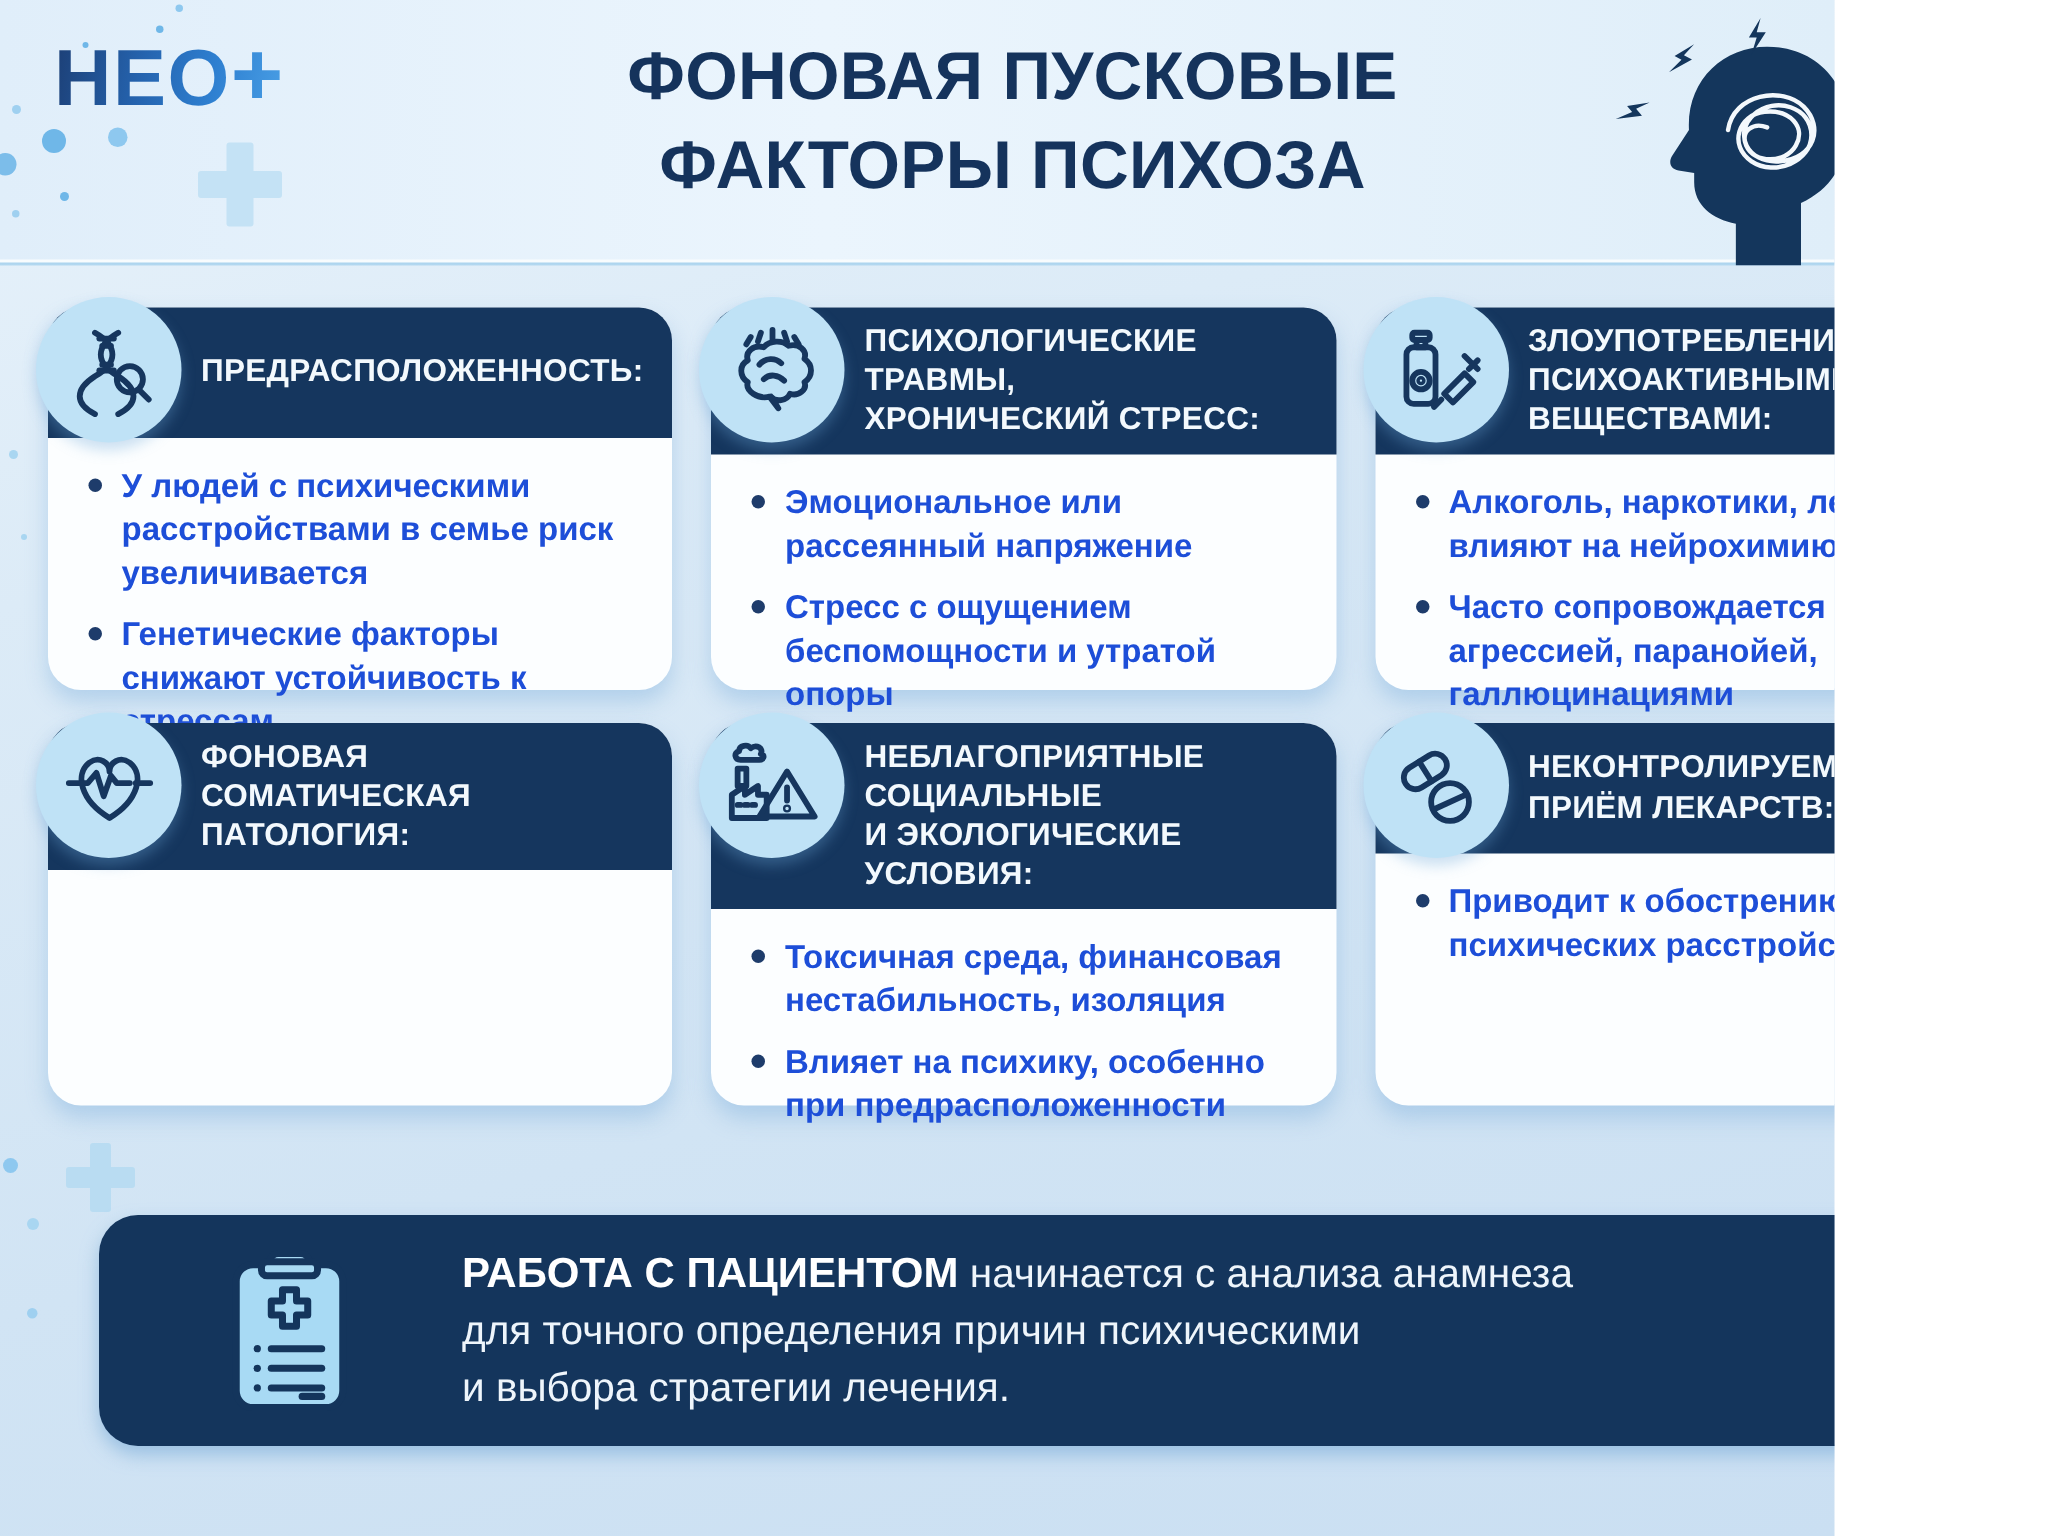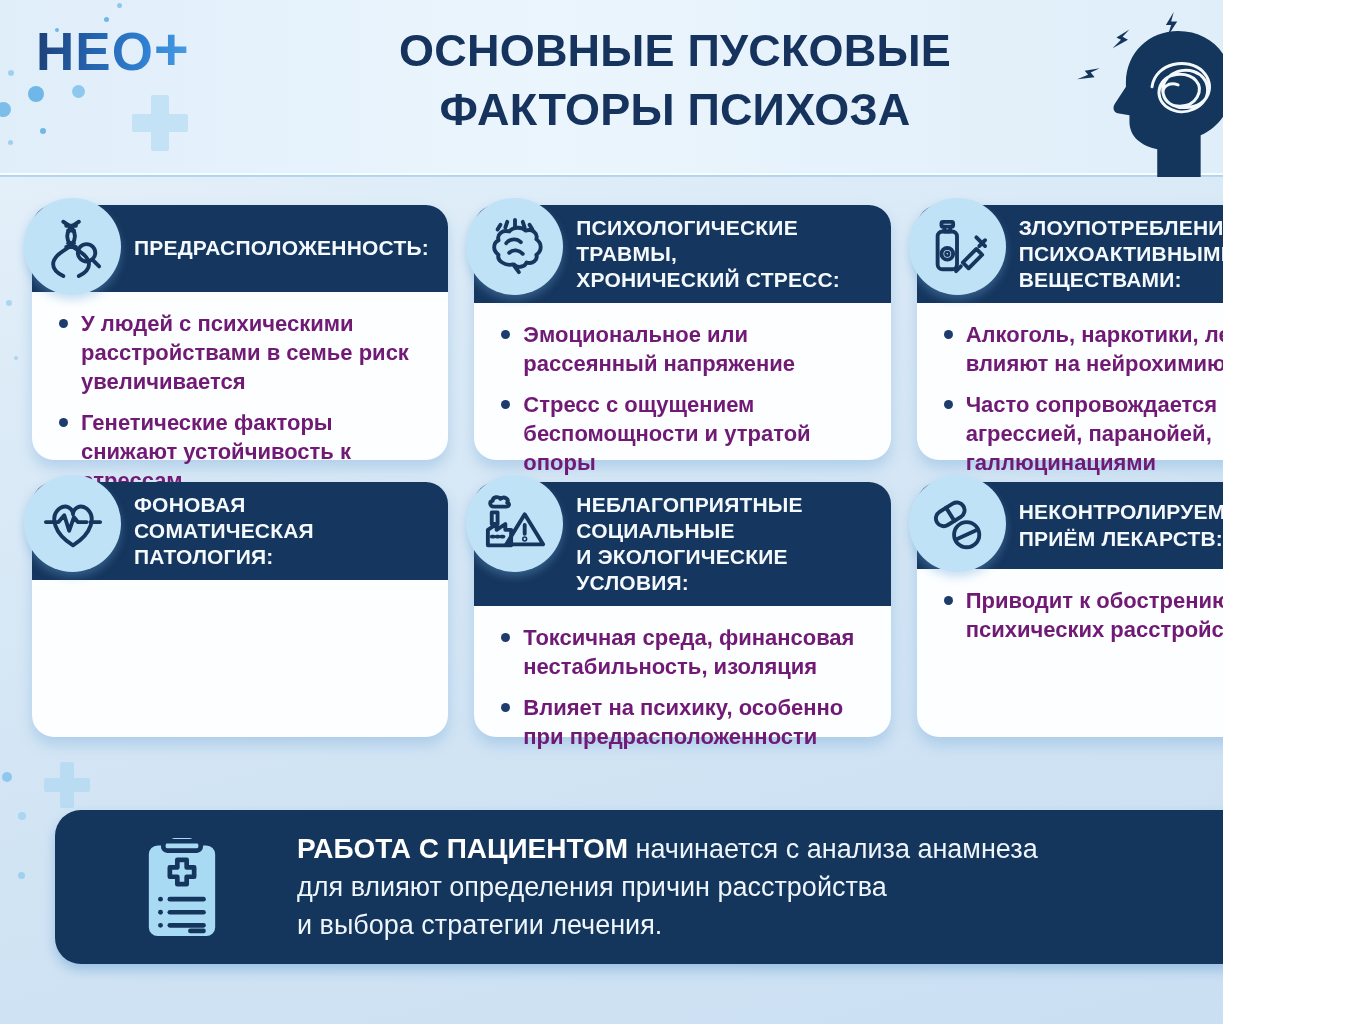--- a/index.html
+++ b/index.html
@@ -33,24 +33,24 @@
     box-shadow:0 8px 14px rgba(125,175,220,.42);}
   .card-header{box-sizing:border-box;min-height:87px;background:#15365e;border-radius:22px 22px 0 0;
     display:flex;align-items:center;padding:10px 12px 10px 102px;}
   .card-title{margin:0;color:#f3f9fd;font-size:21px;line-height:1.24;font-weight:700;
     letter-spacing:.2px;white-space:pre-line;}
   .icon-circle{position:absolute;left:-8px;top:-7px;width:97px;height:97px;border-radius:50%;
     background:#bfe2f6;display:flex;align-items:center;justify-content:center;
     box-shadow:0 5px 9px rgba(110,165,215,.35);}
   .card ul{list-style:none;margin:0;padding:17px 16px 0 27px;}
   .card li{display:flex;gap:13px;font-size:22px;line-height:29px;font-weight:600;
-    color:#701a75;margin-bottom:12px;}
+    color:#1d4ed8;margin-bottom:12px;}
   .bullet-dot{flex:0 0 auto;width:9px;height:9px;border-radius:50%;background:#1e3c6b;margin-top:10px;}
   
-  .banner{position:absolute;left:55px;top:810px;width:1233px;height:154px;box-sizing:border-box;
+  .banner{position:absolute;left:66px;top:810px;width:1233px;height:154px;box-sizing:border-box;
     background:#14355c;border-radius:26px;display:flex;align-items:center;padding-left:84px;
     box-shadow:0 6px 12px rgba(120,170,215,.6);}
   .banner-text{margin-left:72px;color:#eef5fb;font-size:27px;line-height:38px;font-weight:500;}
   .banner-text strong{font-weight:800;font-size:28px;color:#ffffff;}
   .ic{stroke:#16365e;fill:none;stroke-width:4;stroke-linecap:round;stroke-linejoin:round;}
 </style>
 </head>
 <body>
 
 <div class="canvas">
@@ -93,21 +93,21 @@
     <i class="d" style="left:1360px;top:948px;width:6px;height:6px;background:#a9d6f1;"></i>
     <i class="d" style="left:1290px;top:958px;width:7px;height:7px;background:#7cbdea;"></i>
     <i class="d" style="left:1244px;top:988px;width:6px;height:6px;background:#8ec8ef;"></i>
     <i class="d" style="left:1315px;top:993px;width:8px;height:8px;background:#9fd0f0;"></i>
     <i class="d" style="left:1352px;top:1006px;width:10px;height:10px;background:#6fb7e8;"></i>
     <i class="d" style="left:1204px;top:944px;width:4px;height:4px;background:#a9d6f1;"></i>
   </div>
 
   <div class="logo"><span>НЕО</span><span class="logo-plus plus-sign" style="font-size:60px;">+</span></div>
 
-  <h1 class="page-title">ОСНОВНЫЕ ПУСКОВЫЕ
+  <h1 class="page-title">ФОНОВАЯ ПУСКОВЫЕ
 ФАКТОРЫ ПСИХОЗА</h1>
 
   <svg class="head-art" width="200" height="165" viewBox="0 0 230 190">
     <g fill="#14365c">
       <path d="M98 190 L98 158 C80 154 66 144 66 126 L66 119 L54 117 C48 116 46 111 49 106 L62 86 C60 48 88 22 122 22 C158 22 184 48 184 84 C184 112 170 132 148 142 L148 190 Z"></path>
       <path d="M9 0 L0 15 L6 15 L2 28 L13 11 L6 11 Z" transform="translate(108,0)"></path>
       <path d="M9 0 L0 15 L6 15 L2 28 L13 11 L6 11 Z" transform="translate(58,16) rotate(28)"></path>
       <path d="M9 0 L0 15 L6 15 L2 28 L13 11 L6 11 Z" transform="translate(168,8) rotate(-24)"></path>
       <path d="M9 0 L0 15 L6 15 L2 28 L13 11 L6 11 Z" transform="translate(26,58) rotate(50)"></path>
       <path d="M9 0 L0 15 L6 15 L2 28 L13 11 L6 11 Z" transform="translate(200,46) rotate(-44)"></path>
@@ -285,18 +285,18 @@
       <circle cx="23" cy="74" r="2.6" fill="#14355c" stroke="none"></circle>
       <line x1="33" y1="74" x2="69" y2="74"></line>
       <circle cx="23" cy="88" r="2.6" fill="#14355c" stroke="none"></circle>
       <line x1="33" y1="88" x2="69" y2="88"></line>
       <circle cx="23" cy="102" r="2.6" fill="#14355c" stroke="none"></circle>
       <line x1="33" y1="102" x2="69" y2="102"></line>
       <path d="M69 108 h-14"></path>
     </svg>
     <div class="banner-text">
       <div><strong>РАБОТА С ПАЦИЕНТОМ</strong><span> начинается с анализа анамнеза</span></div>
-      <div>для влияют определения причин расстройства</div>
+      <div>для точного определения причин психическими</div>
       <div>и выбора стратегии лечения.</div>
     </div>
   </footer>
 
 </div>
 
 </body></html>

